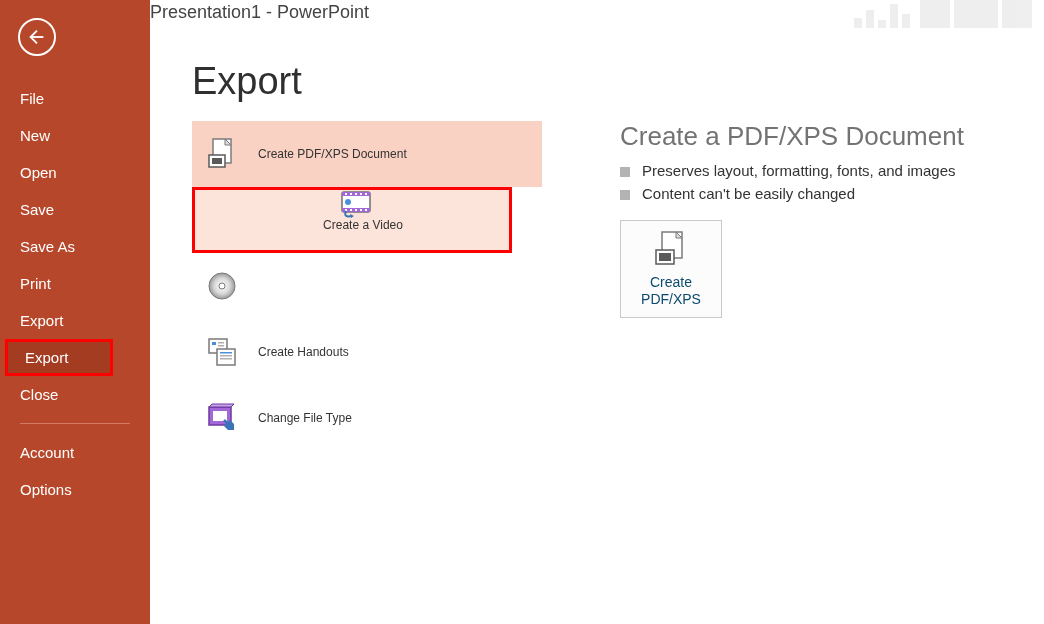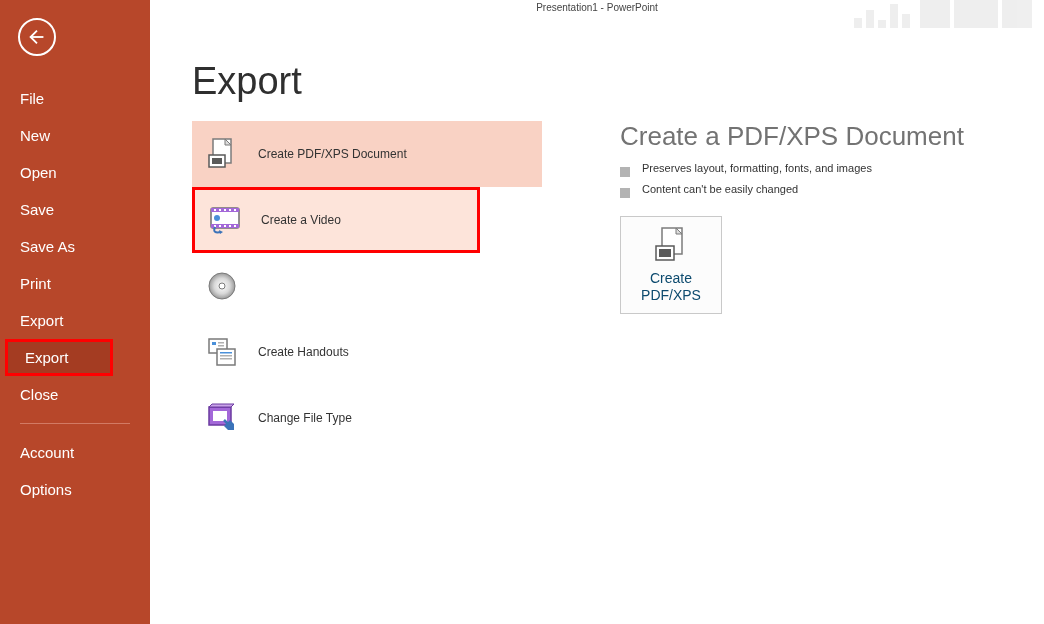--- a/index.html
+++ b/index.html
@@ -45,22 +45,22 @@
     .main {
       flex: 1;
       background: #fff;
       position: relative;
       padding: 0;
     }
     .title-bar {
       position: absolute;
       top: 0; left: 0; right: 0;
       height: 28px;
-      text-align: center;
-      font-size: 10px;
+      text-align: left;
+      font-size: 18px;
       color: #444;
       padding-top: 2px;
     }
     .page-title {
       font-size: 38px;
       font-weight: 300;
       color: #2f2f2f;
       padding: 60px 0 18px 42px;
     }
     .content {
@@ -70,29 +70,29 @@
     .export-options { width: 390px; }
     .opt {
       display: flex;
       align-items: center;
       height: 66px;
       padding-left: 8px;
       cursor: pointer;
       position: relative;
     }
     .opt.selected { background: #f9d2c4; }
-    .opt.highlight { border: 3px solid #ff0000; width: 288px; background: #fde4da; }
+    .opt.highlight { border: 3px solid #ff0000; width: 320px; background: #fde4da; flex-direction: column; }
     .opt-icon { width: 44px; display:flex; justify-content:center; }
     .opt-label { font-size: 12px; color: #333; padding-left: 14px; }
     .detail { padding-left: 38px; flex: 1; }
     .detail-title { font-size: 26px; color: #737373; font-weight: 400; margin-bottom: 10px; }
     .detail-list { list-style: none; }
     .detail-list li { display:flex; align-items:flex-start; margin-bottom: 6px; }
     .detail-list li .bullet { width: 10px; height: 10px; background: #b3b3b3; margin: 5px 12px 0 0; flex-shrink:0; }
-    .detail-list li span { font-size: 11px; color: #333; }
+    .detail-list li span { font-size: 15px; color: #333; }
     .action-btn {
       width: 102px; height: 98px;
       border: 1px solid #c9c9c9;
       background: #fcfcfc;
       display:flex; flex-direction: column; align-items:center; justify-content:center;
       margin-top: 18px;
       cursor: pointer;
       text-align:center;
       font-size: 14px;
       color: #0c4a6e;

